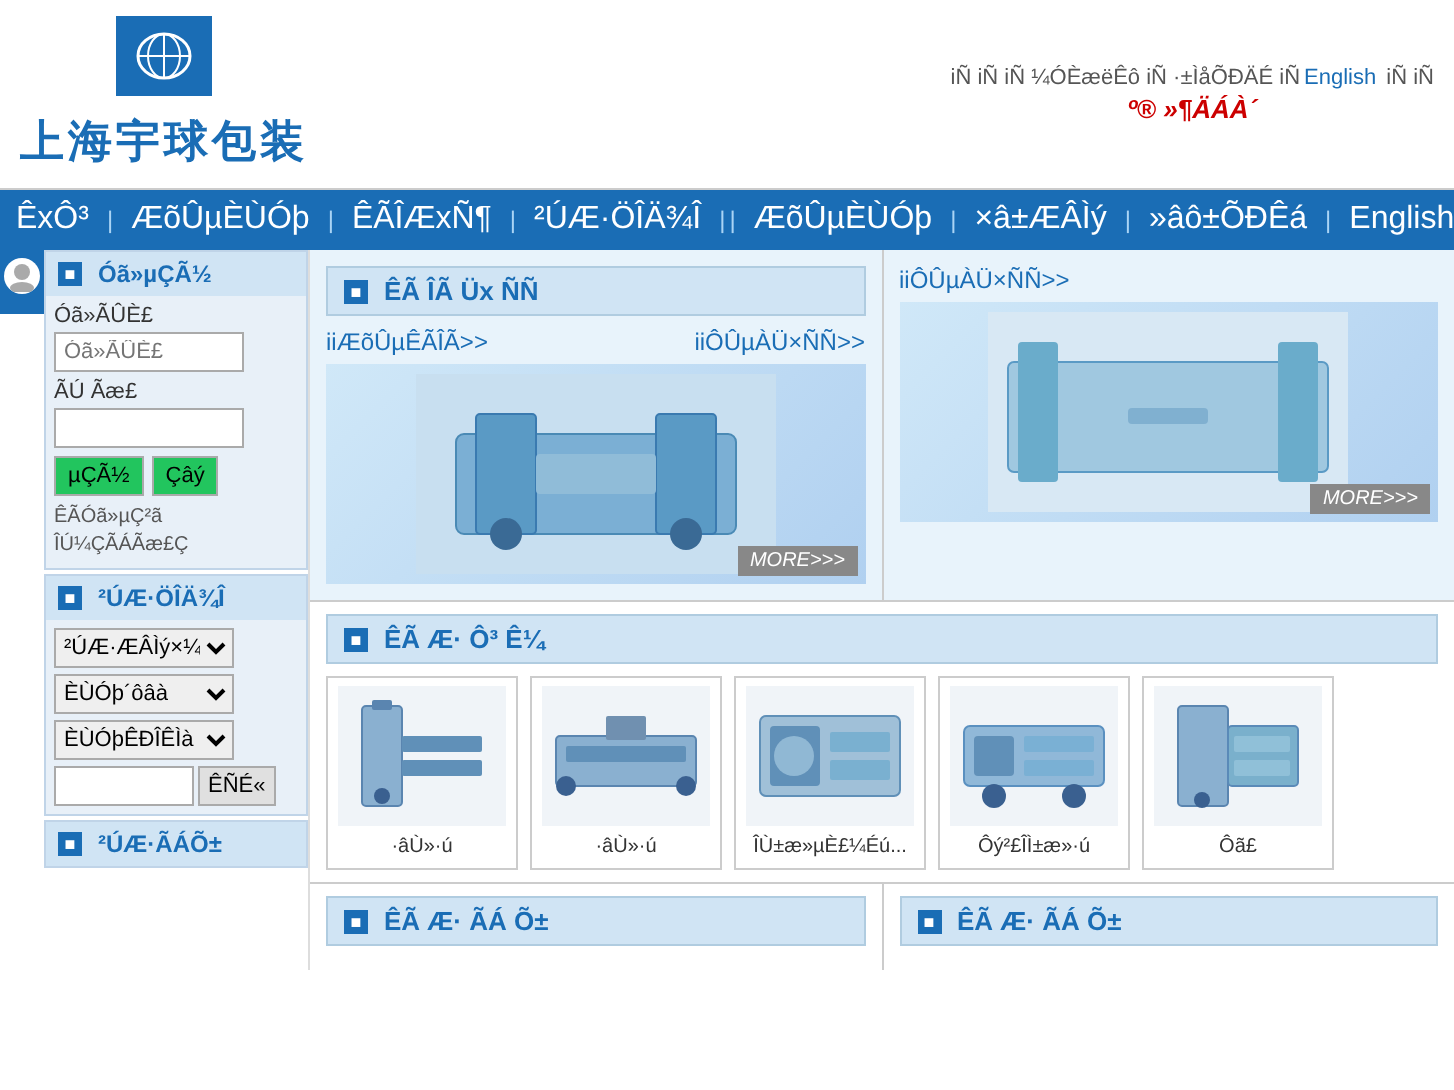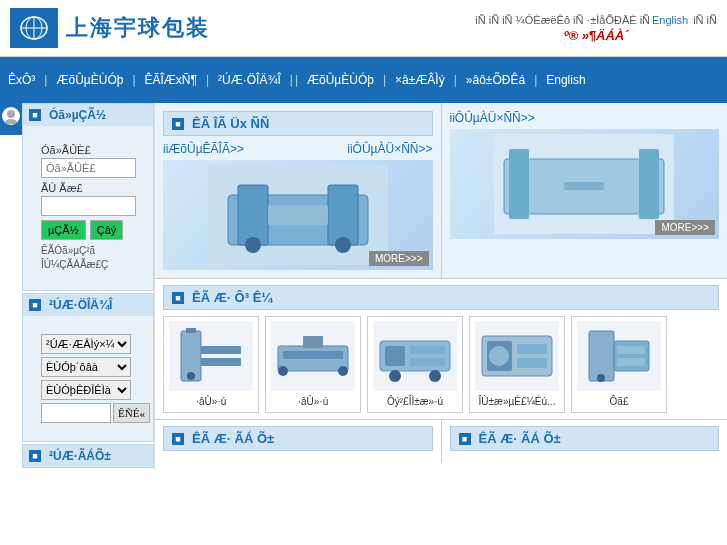--- a/index.html
+++ b/index.html
@@ -1,69 +1,69 @@
 <!DOCTYPE html>
 <html><head>
   <meta charset="utf-8">
   <style>
     * { margin: 0; padding: 0; box-sizing: border-box; }
     body { font-family: Arial, sans-serif; font-size: 12px; background: #fff; width: 727px; min-height: 545px; overflow-x: hidden; }
 
     
     .header { display: flex; align-items: center; justify-content: space-between; padding: 8px 10px; border-bottom: 1px solid #ccc; background: #fff; }
-    .logo-area { display: flex; align-items: center; gap: 8px; }
+    .logo-area { display: flex; align-items: center; gap: 8px; flex-direction: column; }
     .logo-icon { width: 48px; height: 40px; background: #1a6db5; display: flex; align-items: center; justify-content: center; border: 1px solid #1a6db5; }
     .logo-icon svg { width: 36px; height: 30px; }
     .logo-text { font-size: 22px; color: #1a6db5; font-weight: bold; letter-spacing: 2px; }
     .header-right { font-size: 12px; color: #555; text-align: center; }
     .header-right a { color: #555; text-decoration: none; margin: 0 2px; }
     .header-right .lang-link { color: #1a6db5; }
 
     
     .nav { background: #1a6db5; display: flex; align-items: center; }
-    .nav a { color: #fff; text-decoration: none; padding: 16px 8px; font-size: 12px; display: block; white-space: nowrap; }
+    .nav a { color: #fff; text-decoration: none; padding: 6px 8px; font-size: 16px; display: block; white-space: nowrap; }
 
     
     .main-layout { display: flex; width: 100%; }
 
     
     .sidebar { width: 155px; min-width: 155px; background: #fff; border-right: 1px solid #ddd; position: relative; }
 
     .sidebar-inner { margin-left: 22px; }
 
     .sidebar-section { background: #e8f0f8; border: 1px solid #c0d4e8; margin-bottom: 2px; }
     .sidebar-section-title { background: #d0e4f4; padding: 4px 6px; font-size: 12px; font-weight: bold; color: #1a6db5; display: flex; align-items: center; gap: 4px; cursor: pointer; }
-    .sidebar-section-content { padding: 18px; border-radius: 18px; }
+    .sidebar-section-content { padding: 4px; border-radius: 18px; }
 
     .search-label { font-size: 11px; color: #333; margin-bottom: 2px; display: block; }
     .search-input { width: 95px; height: 20px; border: 1px solid #aaa; font-size: 11px; padding: 2px 4px; }
     .search-row { display: flex; gap: 4px; margin-top: 4px; }
     .search-btn { height: 20px; padding: 0 6px; font-size: 11px; background: #22c55e; border: 1px solid #aaa; cursor: pointer; }
 
     .sidebar-note { font-size: 10px; color: #555; margin-top: 4px; line-height: 1.4; }
 
     .sidebar-section2 { background: #e8f0f8; border: 1px solid #c0d4e8; margin-bottom: 2px; }
     .dropdown-row { display: flex; align-items: center; margin-bottom: 3px; }
     .dropdown-row select { width: 90px; height: 20px; font-size: 11px; border: 1px solid #aaa; }
 
     .sidebar-input-row { display: flex; align-items: center; gap: 2px; margin-top: 3px; }
     .sidebar-small-input { width: 70px; height: 20px; border: 1px solid #aaa; font-size: 11px; padding: 2px; }
-    .sidebar-small-btn { height: 20px; padding: 0 4px; font-size: 11px; background: #e0e0e0; border: 1px solid #aaa; cursor: pointer; font-family: Liberation Serif, serif; }
+    .sidebar-small-btn { height: 20px; padding: 0 4px; font-size: 11px; background: #e0e0e0; border: 1px solid #aaa; cursor: pointer; }
 
     
     .content { flex: 1; overflow: hidden; }
 
     
     .banner-section { display: flex; gap: 0; background: #e8f3fb; border-bottom: 1px solid #ccc; }
     .banner-half { flex: 1; padding: 8px; border-right: 1px solid #ccc; }
     .banner-half:last-child { border-right: none; }
     .banner-links { display: flex; justify-content: space-between; font-size: 12px; color: #333; margin-bottom: 4px; }
     .banner-links a { color: #1a6db5; text-decoration: none; }
     .banner-img-placeholder { width: 100%; height: 110px; background: linear-gradient(135deg, #d0e8f8, #b0d0f0); display: flex; align-items: center; justify-content: center; position: relative; }
-    .more-btn { position: absolute; bottom: 4px; right: 4px; background: #888; color: #fff; font-size: 10px; padding: 2px 6px; border: none; cursor: pointer; }
+    .more-btn { position: absolute; bottom: 4px; right: 4px; background: #888; color: #fff; font-size: 10px; padding: 2px 6px; border: none; cursor: pointer; font-style: italic; }
 
     
     .products-section { padding: 6px 8px; }
     .section-title-bar { background: #d0e4f4; border: 1px solid #b0cce0; padding: 4px 8px; font-size: 13px; font-weight: bold; color: #1a6db5; display: flex; align-items: center; gap: 4px; margin-bottom: 6px; }
 
     .products-grid { display: flex; gap: 6px; overflow-x: auto; }
     .product-card { width: 96px; min-width: 96px; border: 1px solid #ccc; background: #fff; text-align: center; padding: 4px; cursor: pointer; }
     .product-img { width: 84px; height: 70px; background: #f0f4f8; display: flex; align-items: center; justify-content: center; margin: 0 auto 4px; overflow: hidden; }
     .product-name { font-size: 10px; color: #333; line-height: 1.3; }
 
@@ -270,46 +270,46 @@
               <circle cx="70" cy="45" r="5" fill="#3a6090"></circle>
               <rect x="30" y="10" width="20" height="12" rx="1" fill="#7090b0"></rect>
             </svg>
           </div>
           <div class="product-name">·âÙ»·ú</div>
         </div>
 
         <div class="product-card">
           <div class="product-img">
             <svg width="80" height="60" viewBox="0 0 80 60" xmlns="http://www.w3.org/2000/svg">
+              <rect x="5" y="10" width="70" height="40" rx="3" fill="#a0c0d8" stroke="#6090b8" stroke-width="1"></rect>
+              <rect x="10" y="15" width="25" height="30" rx="2" fill="#6090b8"></rect>
+              <circle cx="22" cy="30" r="10" fill="#90b8d4"></circle>
+              <rect x="40" y="18" width="30" height="10" rx="1" fill="#7ab0d0"></rect>
+              <rect x="40" y="32" width="30" height="10" rx="1" fill="#7ab0d0"></rect>
+            </svg>
+          </div>
+          <div class="product-name">ÎÙ±æ»µÈ£¼Éú...</div>
+        </div>
+
+        <div class="product-card">
+          <div class="product-img">
+            <svg width="80" height="60" viewBox="0 0 80 60" xmlns="http://www.w3.org/2000/svg">
               <rect x="5" y="15" width="70" height="30" rx="3" fill="#90b8d8" stroke="#5a90c0" stroke-width="1"></rect>
               <rect x="10" y="20" width="20" height="20" rx="2" fill="#6090b8"></rect>
               <rect x="35" y="20" width="35" height="8" rx="1" fill="#7ab0d4"></rect>
               <rect x="35" y="32" width="35" height="8" rx="1" fill="#7ab0d4"></rect>
               <circle cx="20" cy="50" r="6" fill="#3a6090"></circle>
               <circle cx="60" cy="50" r="6" fill="#3a6090"></circle>
             </svg>
           </div>
           <div class="product-name">Ôý²£ÎÌ±æ»·ú</div>
         </div>
 
         <div class="product-card">
           <div class="product-img">
-            <svg width="80" height="60" viewBox="0 0 80 60" xmlns="http://www.w3.org/2000/svg">
-              <rect x="5" y="10" width="70" height="40" rx="3" fill="#a0c0d8" stroke="#6090b8" stroke-width="1"></rect>
-              <rect x="10" y="15" width="25" height="30" rx="2" fill="#6090b8"></rect>
-              <circle cx="22" cy="30" r="10" fill="#90b8d4"></circle>
-              <rect x="40" y="18" width="30" height="10" rx="1" fill="#7ab0d0"></rect>
-              <rect x="40" y="32" width="30" height="10" rx="1" fill="#7ab0d0"></rect>
-            </svg>
-          </div>
-          <div class="product-name">ÎÙ±æ»µÈ£¼Éú...</div>
-        </div>
-
-        <div class="product-card">
-          <div class="product-img">
             <svg width="70" height="60" viewBox="0 0 70 60" xmlns="http://www.w3.org/2000/svg">
               <rect x="5" y="5" width="25" height="50" rx="2" fill="#8ab0d0" stroke="#5a85b0" stroke-width="1"></rect>
               <rect x="30" y="15" width="35" height="30" rx="2" fill="#7ab0cc" stroke="#5a8ab8" stroke-width="1"></rect>
               <rect x="33" y="20" width="28" height="8" rx="1" fill="#90c0d8"></rect>
               <rect x="33" y="32" width="28" height="8" rx="1" fill="#90c0d8"></rect>
               <circle cx="17" cy="52" r="4" fill="#3a6090"></circle>
             </svg>
           </div>
           <div class="product-name">Ôã£</div>
         </div>

